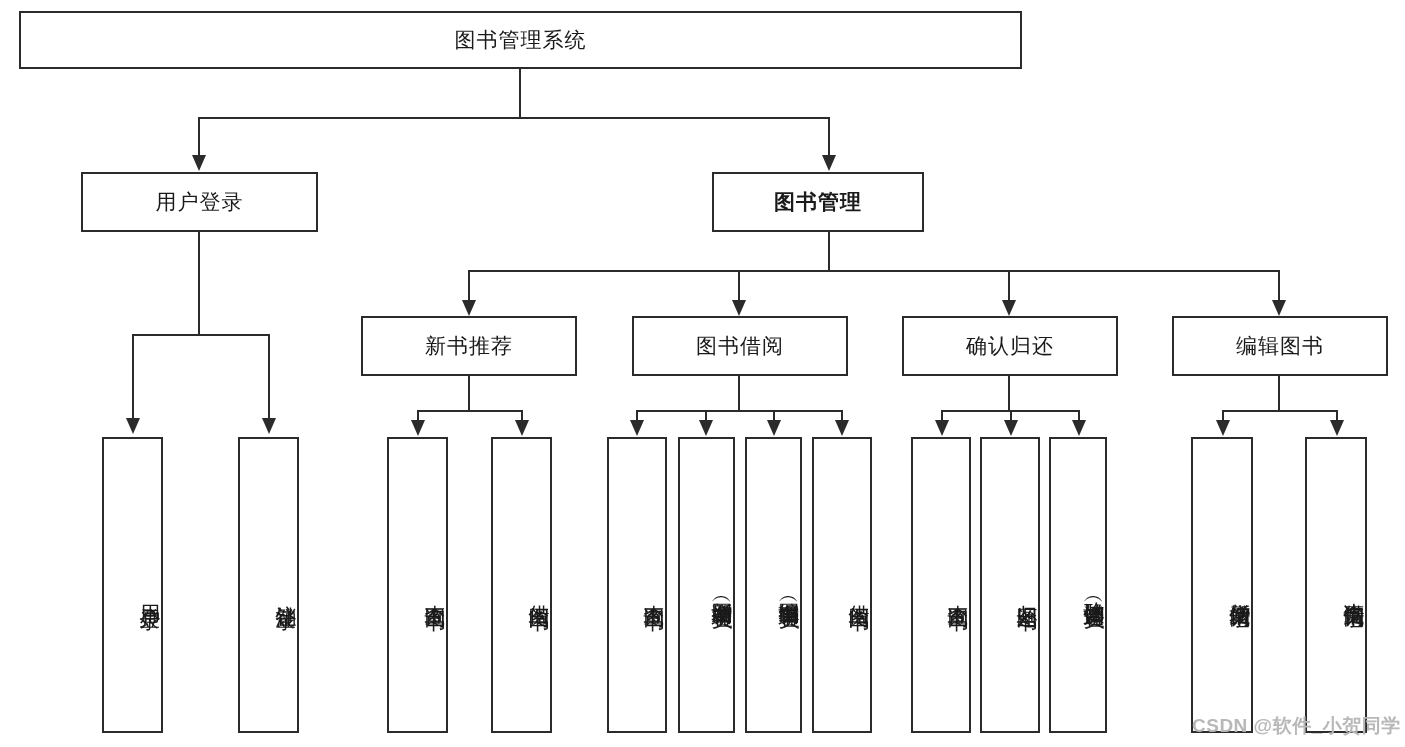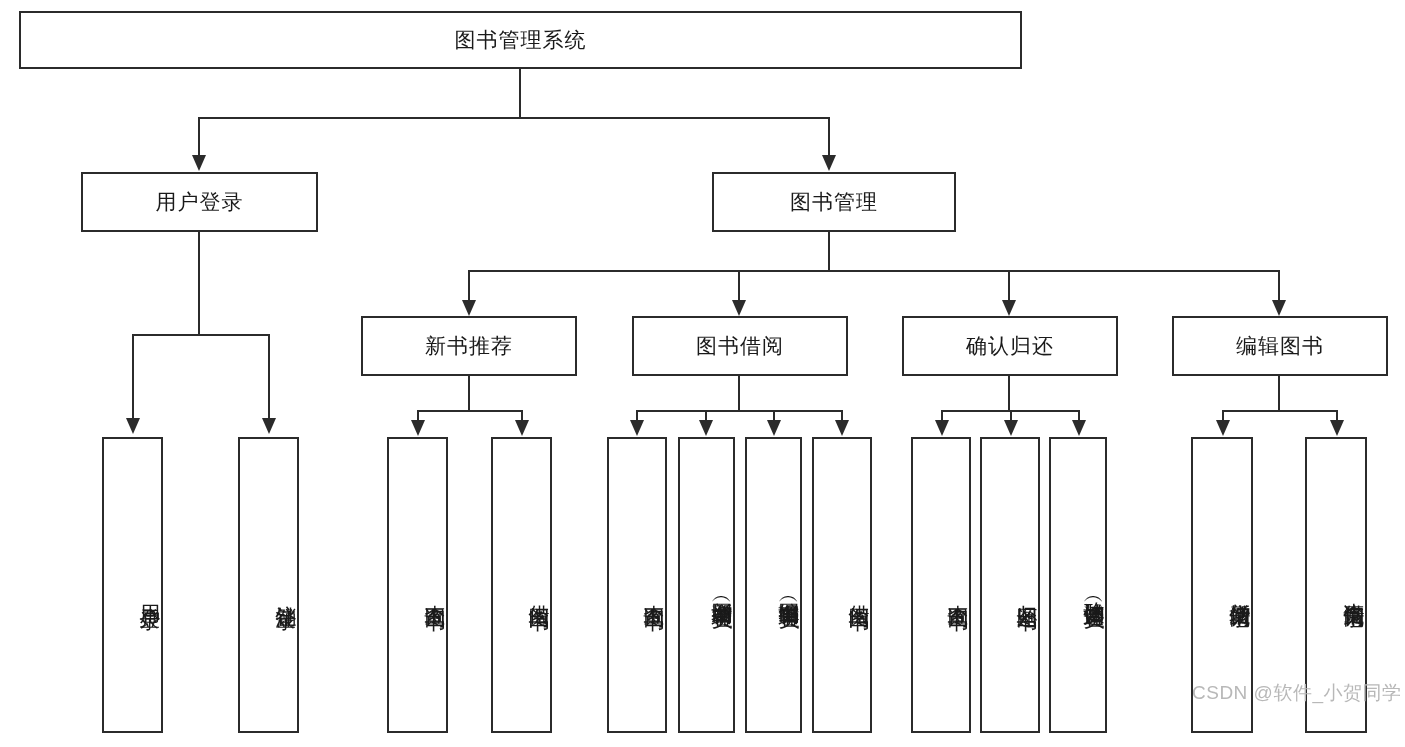--- a/index.html
+++ b/index.html
@@ -89,21 +89,21 @@
 
   <div class="hline" style="left:198px; top:117px; width:632px;"></div>
 
   <div class="vline" style="left:198px; top:117px; height:40px;"></div>
   <div class="arrow" style="left:192px; top:155px;"></div>
   <div class="vline" style="left:828px; top:117px; height:40px;"></div>
   <div class="arrow" style="left:822px; top:155px;"></div>
 
   <div class="node horiz" style="left:81px; top:172px; width:237px; height:60px;">用户登录</div>
 
-  <div class="node horiz" style="left:712px; top:172px; width:244px; height:60px;">图书管理</div>
+  <div class="node horiz" style="left:712px; top:172px; width:212px; height:60px;font-weight:bold;">图书管理</div>
 
   <div class="vline" style="left:198px; top:232px; height:104px;"></div>
   <div class="hline" style="left:132px; top:334px; width:136px;"></div>
   <div class="vline" style="left:132px; top:334px; height:86px;"></div>
   <div class="arrow" style="left:126px; top:418px;"></div>
   <div class="vline" style="left:268px; top:334px; height:86px;"></div>
   <div class="arrow" style="left:262px; top:418px;"></div>
 
   <div class="vline" style="left:828px; top:232px; height:40px;"></div>
   <div class="hline" style="left:468px; top:270px; width:812px;"></div>
@@ -169,15 +169,15 @@
   <div class="node vert tall" style="left:745px; top:437px; width:57px; height:296px;">编辑图书（管理员）</div>
   <div class="node vert" style="left:812px; top:437px; width:60px; height:296px;">借阅图书</div>
 
   <div class="node vert" style="left:911px; top:437px; width:60px; height:296px;">查询图书</div>
   <div class="node vert" style="left:980px; top:437px; width:60px; height:296px;">归还图书</div>
   <div class="node vert tall" style="left:1049px; top:437px; width:58px; height:296px;">确认归还（管理员）</div>
 
   <div class="node vert tall" style="left:1191px; top:437px; width:62px; height:296px;">新增借阅记录</div>
   <div class="node vert tall" style="left:1305px; top:437px; width:62px; height:296px;">查询借阅记录</div>
 
-  <div class="watermark" style="left:1192px; top:680px;">CSDN @软件_小贺同学</div>
+  <div class="watermark" style="left:1192px; top:713px;font-weight:bold;">CSDN @软件_小贺同学</div>
 
 </div>
 
 </body></html>

